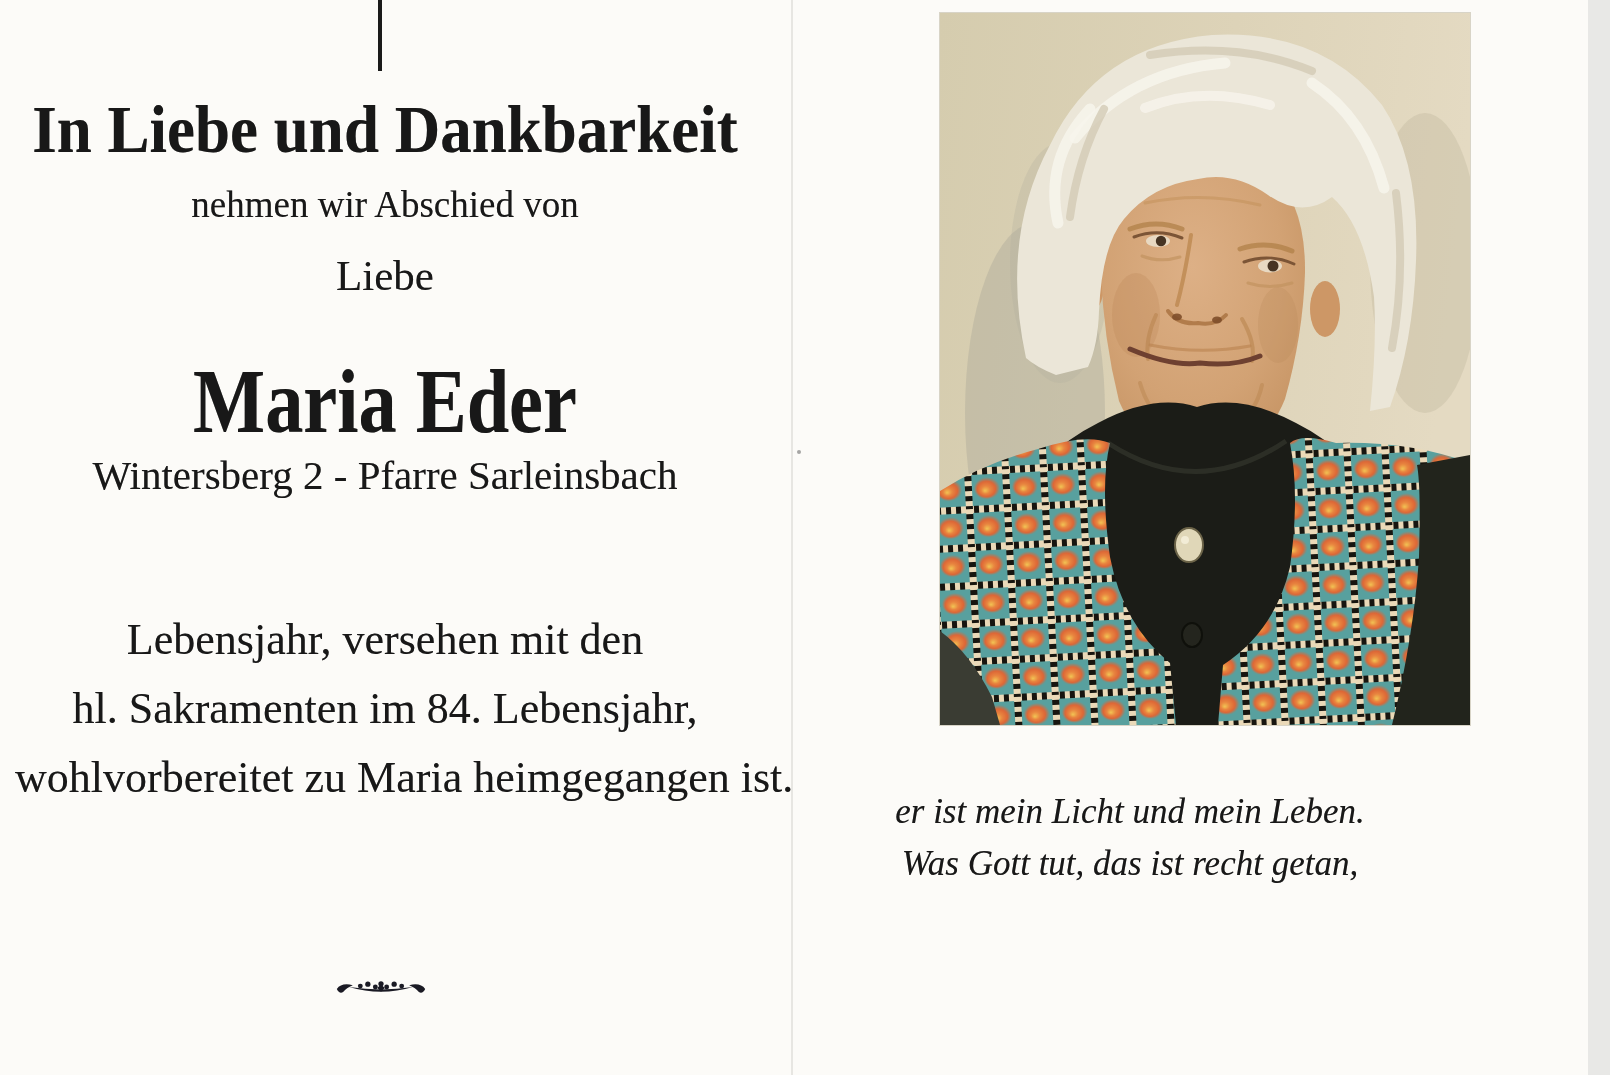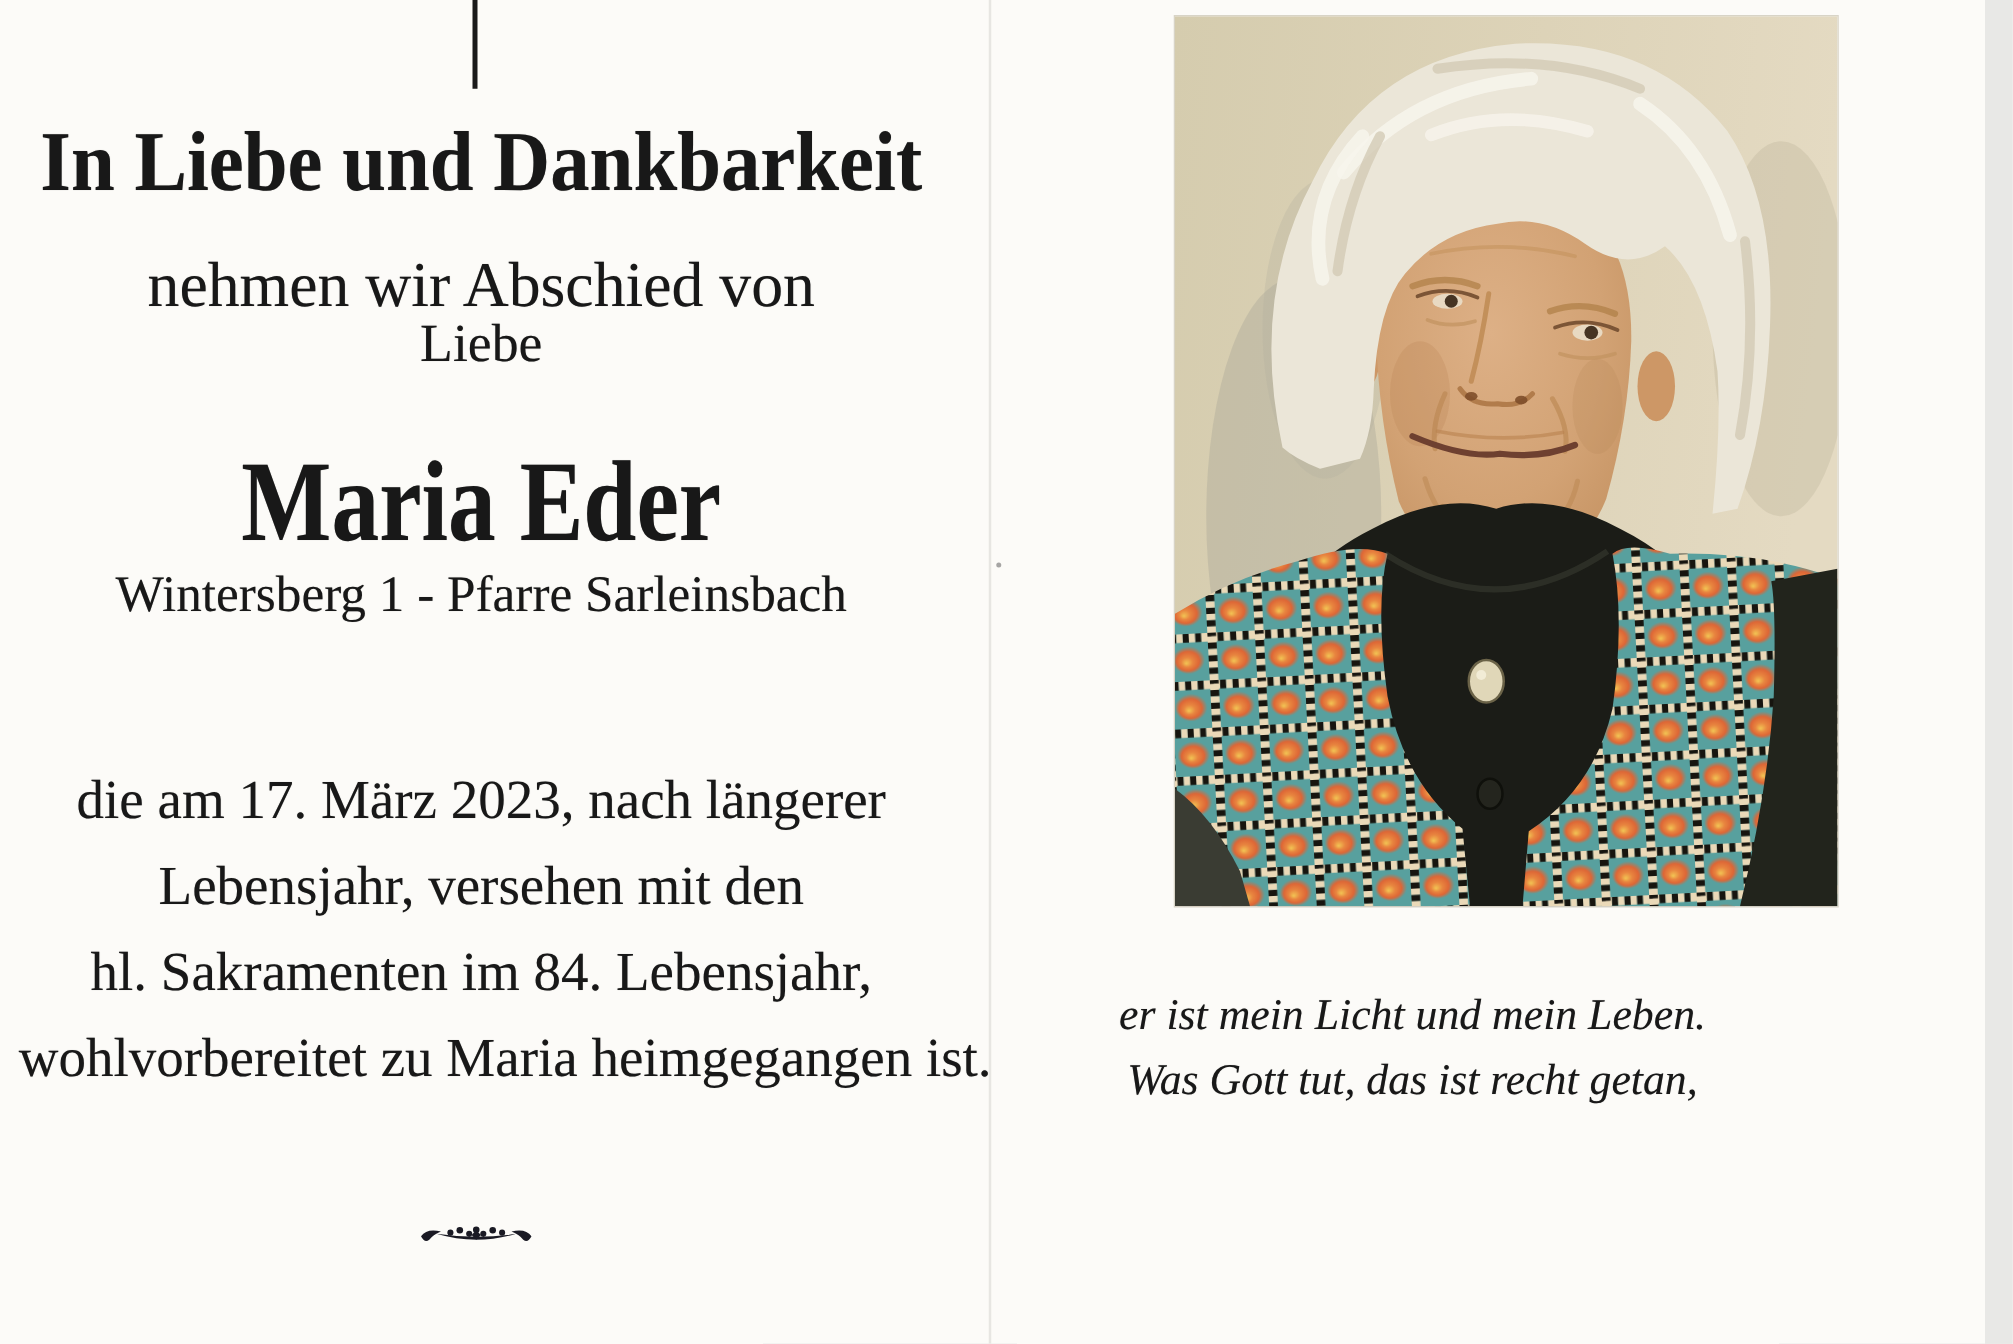--- a/index.html
+++ b/index.html
@@ -9,21 +9,21 @@
     background:#fcfbf8;
     overflow:hidden;
     font-family:Liberation Serif, serif;
     color:#181818;
   }
   .txt{position:absolute;text-align:center;white-space:nowrap;
        text-shadow:0 0 0.6px rgba(25,25,25,.45);}
   .left-col{left:15px;width:740px;}
   .opening-title{top:96px;font-size:63px;font-weight:bold;line-height:1;
                  transform:scaleY(1.08);transform-origin:top center;}
-  .opening-subtitle{top:199px;font-size:51px;line-height:1.2;}
+  .opening-subtitle{top:183px;font-size:37px;line-height:1.2;}
   .salutation{top:250px;font-size:43px;line-height:1.2;}
   .deceased-name{top:355px;font-size:92px;font-weight:bold;line-height:1;
                  transform:scaleX(0.83);transform-origin:center;}
   .deceased-address{top:451px;font-size:41px;line-height:1.2;}
   .obituary{top:605px;font-size:44px;line-height:69px;}
   .quote{left:880px;width:500px;top:786px;font-style:italic;
          font-size:35px;line-height:52px;}
   .ornament{position:absolute;left:334px;top:979px;width:94px;height:18px;}
   .artifact-line{position:absolute;left:378px;top:0;width:4px;height:71px;background:#1a1a1a;}
   .fold-line{position:absolute;left:791px;top:0;width:2px;height:1075px;background:rgba(198,196,188,.38);}
@@ -39,24 +39,23 @@
 
   <div class="artifact-line"></div>
   <div class="fold-line"></div>
   <div class="speck"></div>
 
   <div>
     <div class="txt left-col opening-title">In Liebe und Dankbarkeit</div>
     <div class="txt left-col opening-subtitle">nehmen wir Abschied von</div>
     <div class="txt left-col salutation">Liebe</div>
     <div class="txt left-col deceased-name">Maria Eder</div>
-    <div class="txt left-col deceased-address">Wintersberg 1 - Pfarre Sarleinsbach</div>
+    <div class="txt left-col deceased-address">Wintersberg 2 - Pfarre Sarleinsbach</div>
 
     <div class="txt left-col obituary">
-      <div>die am 17. März 2023, nach längerer</div>
       <div>Lebensjahr, versehen mit den</div>
       <div>hl. Sakramenten im 84. Lebensjahr,</div>
       <div>wohlvorbereitet zu Maria heimgegangen ist.</div>
     </div>
 
     <svg class="ornament" viewBox="0 0 100 18">
       <g fill="#1a1a24">
         <path d="M3,10 Q8,3 20,6 Q13,9 10,13 Q6,16 3,10 Z"></path>
         <path d="M97,10 Q92,3 80,6 Q87,9 90,13 Q94,16 97,10 Z"></path>
         <path d="M16,8 Q50,18 84,8 Q50,13 16,8 Z"></path>

